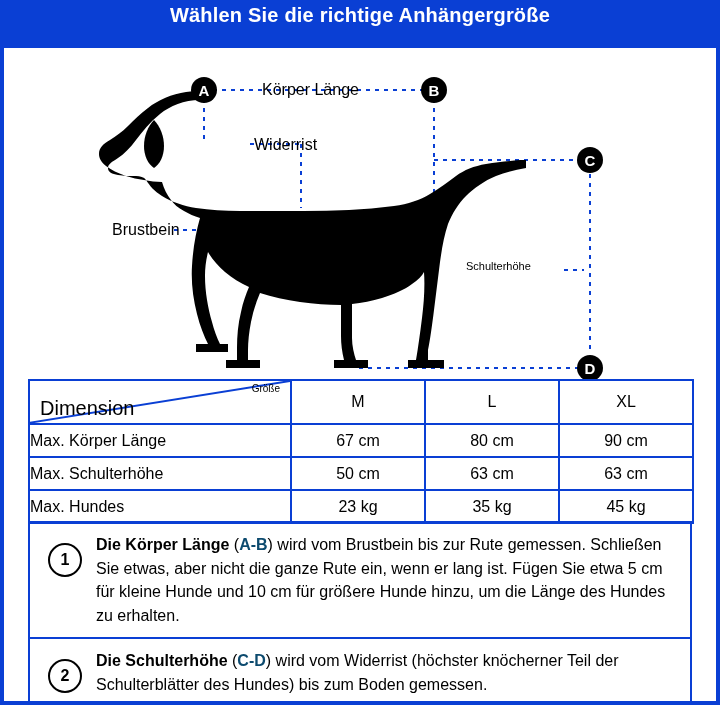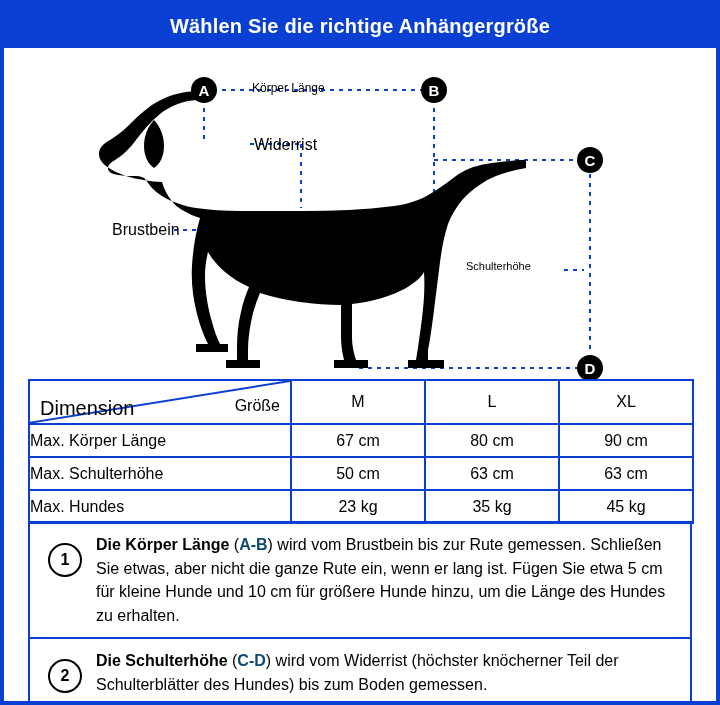--- a/index.html
+++ b/index.html
@@ -21,21 +21,21 @@
     box-sizing: border-box;
     border: 4px solid #0a3fd4;
     background: #ffffff;
   }
   
   .header {
     height: 44px;
     background: #0a3fd4;
     color: #ffffff;
     display: flex;
-    align-items: center;
+    align-items: flex-start;
     justify-content: center;
   }
   .header-title {
     font-size: 20px;
     font-weight: bold;
     letter-spacing: 0.2px;
   }
   
   .diagram {
     position: relative;
@@ -101,22 +101,22 @@
   }
   .corner-cell .dim {
     position: absolute;
     left: 10px;
     bottom: 3px;
     font-size: 20px;
   }
   .corner-cell .groesse {
     position: absolute;
     right: 10px;
-    top: 16px;
-    font-size: 16px;
+    top: 2px;
+    font-size: 10px;
   }
   
   .notes {
     position: absolute;
     left: 24px;
     top: 517px;
     width: 664px;
     border: 2px solid #0a3fd4;
     box-sizing: border-box;
   }
@@ -276,21 +276,21 @@
 
         <path d="M150,72 C144,78 140,88 140,98 C140,108 144,116 150,120 C156,116 160,108 160,98 C160,88 156,78 150,72 Z" fill="#000000"></path>
       </g>
 
       <g stroke="#ffffff" stroke-width="3" fill="none">
         <path d="M182,104 C188,118 196,128 206,134"></path>
         <path d="M182,104 C194,104 206,110 214,120"></path>
       </g>
     </svg>
 
-    <div class="lbl" style="left:248px; top:33px; font-size:12px;">Körper Länge</div>
+    <div class="lbl" style="left:258px; top:33px; font-size:16px;">Körper Länge</div>
     <div class="lbl" style="left:250px; top:88px; font-size:16px;">Widerrist</div>
     <div class="lbl" style="left:108px; top:173px; font-size:16px;">Brustbein</div>
     <div class="lbl" style="left:462px; top:212px; font-size:11px;">Schulterhöhe</div>
 
     <div class="marker" style="left:187px; top:29px;">A</div>
     <div class="marker" style="left:417px; top:29px;">B</div>
     <div class="marker" style="left:573px; top:99px;">C</div>
     <div class="marker" style="left:573px; top:307px;">D</div>
   </div>
 

